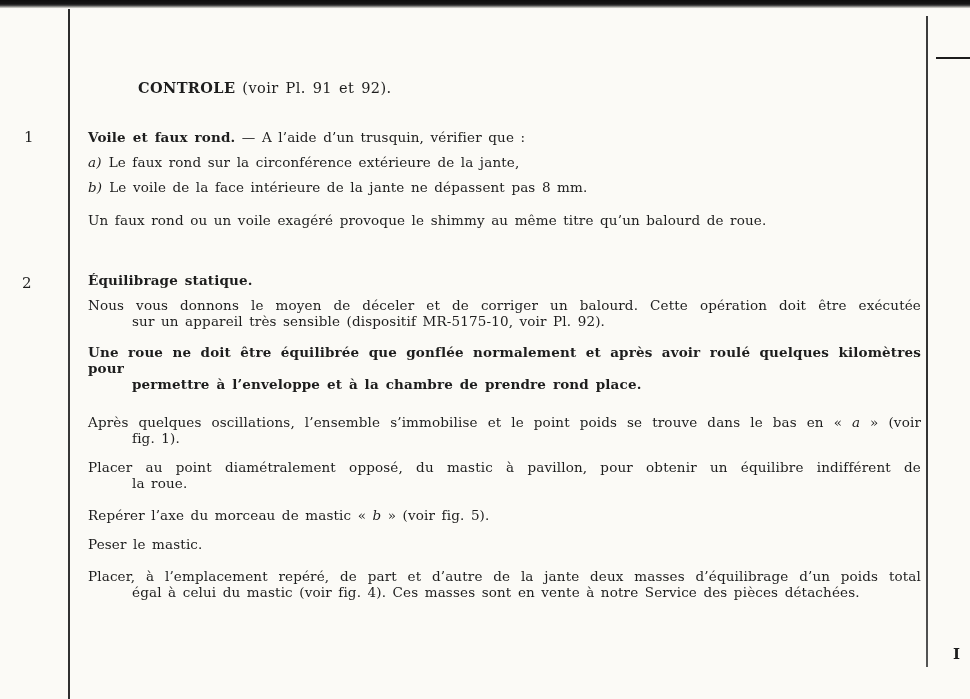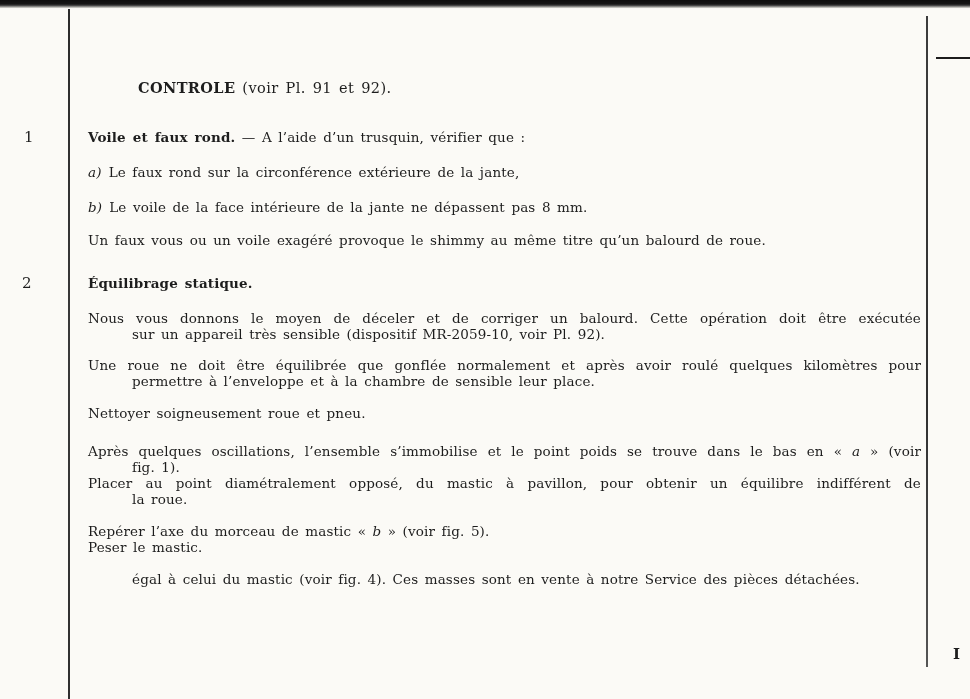--- a/index.html
+++ b/index.html
@@ -44,27 +44,27 @@
     font-size: 13.5px; line-height: 16px;
     word-spacing: 2px; letter-spacing: 0.15px;
   }
   .b { font-weight: bold; margin-top: 29px; }
   .it { font-style: italic; }
   .heading { margin-left: 50px; font-size: 14.5px; letter-spacing: 0.4px; }
   .jline { text-align: justify; text-align-last: justify; }
   .cont { padding-left: 44px; }
   .item-marker { font-style: italic; margin-right: 7px; }
   .mt33 { margin-top: 33px; }
-  .mt19 { margin-top: 19px; }
+  .mt19 { margin-top: 9px; }
   .mt17 { margin-top: 17px; }
-  .mt27 { margin-top: 27px; }
-  .mt15 { margin-top: 15px; }
+  .mt27 { margin-top: 44px; }
+  .mt15 { margin-top: 15px; font-weight: bold; }
   .mt16 { margin-top: 16px; }
   .mt22 { margin-top: 22px; }
-  .mt13 { }
+  .mt13 { margin-top: 13px; }
 </style>
 </head>
 <body>
 
 <div class="top-scan-band"></div>
 <div class="left-rule"></div>
 <div class="right-rule"></div>
 <div class="top-right-tick"></div>
 <div class="edge-text-fragment">I</div>
 
@@ -74,48 +74,48 @@
 <div class="col">
 
   <div class="heading"><span class="b">CONTROLE</span><span> (voir Pl. 91 et 92).</span></div>
 
   <div class="mt33"><span class="b">Voile et faux rond.</span><span> — A l’aide d’un trusquin, vérifier que :</span></div>
 
   <div class="mt19"><span class="item-marker">a)</span><span>Le faux rond sur la circonférence extérieure de la jante,</span></div>
 
   <div class="mt19"><span class="item-marker">b)</span><span>Le voile de la face intérieure de la jante ne dépassent pas 8 mm.</span></div>
 
-  <div class="mt17">Un faux vous ou un voile exagéré provoque le shimmy au même titre qu’un balourd de roue.</div>
+  <div class="mt17">Un faux rond ou un voile exagéré provoque le shimmy au même titre qu’un balourd de roue.</div>
 
   <div class="mt27 b">Équilibrage statique.</div>
 
   <div class="mt19">
     <div class="jline">Nous vous donnons le moyen de déceler et de corriger un balourd. Cette opération doit être exécutée</div>
-    <div class="cont">sur un appareil très sensible (dispositif MR-2059-10, voir Pl. 92).</div>
+    <div class="cont">sur un appareil très sensible (dispositif MR-5175-10, voir Pl. 92).</div>
   </div>
 
   <div class="mt15">
     <div class="jline">Une roue ne doit être équilibrée que gonflée normalement et après avoir roulé quelques kilomètres pour</div>
-    <div class="cont">permettre à l’enveloppe et à la chambre de sensible leur place.</div>
+    <div class="cont">permettre à l’enveloppe et à la chambre de prendre rond place.</div>
   </div>
 
-  <div class="mt16">Nettoyer soigneusement roue et pneu.</div>
 
 
   <div class="mt22">
     <div class="jline"><span>Après quelques oscillations, l’ensemble s’immobilise et le point poids se trouve dans le bas en « </span><span class="it">a</span><span> » (voir</span></div>
     <div class="cont">fig. 1).</div>
   </div>
 
   <div class="mt13">
     <div class="jline">Placer au point diamétralement opposé, du mastic à pavillon, pour obtenir un équilibre indifférent de</div>
     <div class="cont">la roue.</div>
   </div>
 
   <div class="mt16"><span>Repérer l’axe du morceau de mastic « </span><span class="it">b</span><span> » (voir fig. 5).</span></div>
 
   <div class="mt13">Peser le mastic.</div>
 
   <div class="mt16">
+    <div class="jline">Placer, à l’emplacement repéré, de part et d’autre de la jante deux masses d’équilibrage d’un poids total</div>
     <div class="cont">égal à celui du mastic (voir fig. 4). Ces masses sont en vente à notre Service des pièces détachées.</div>
   </div>
 
 </div>
 
 </body></html>

